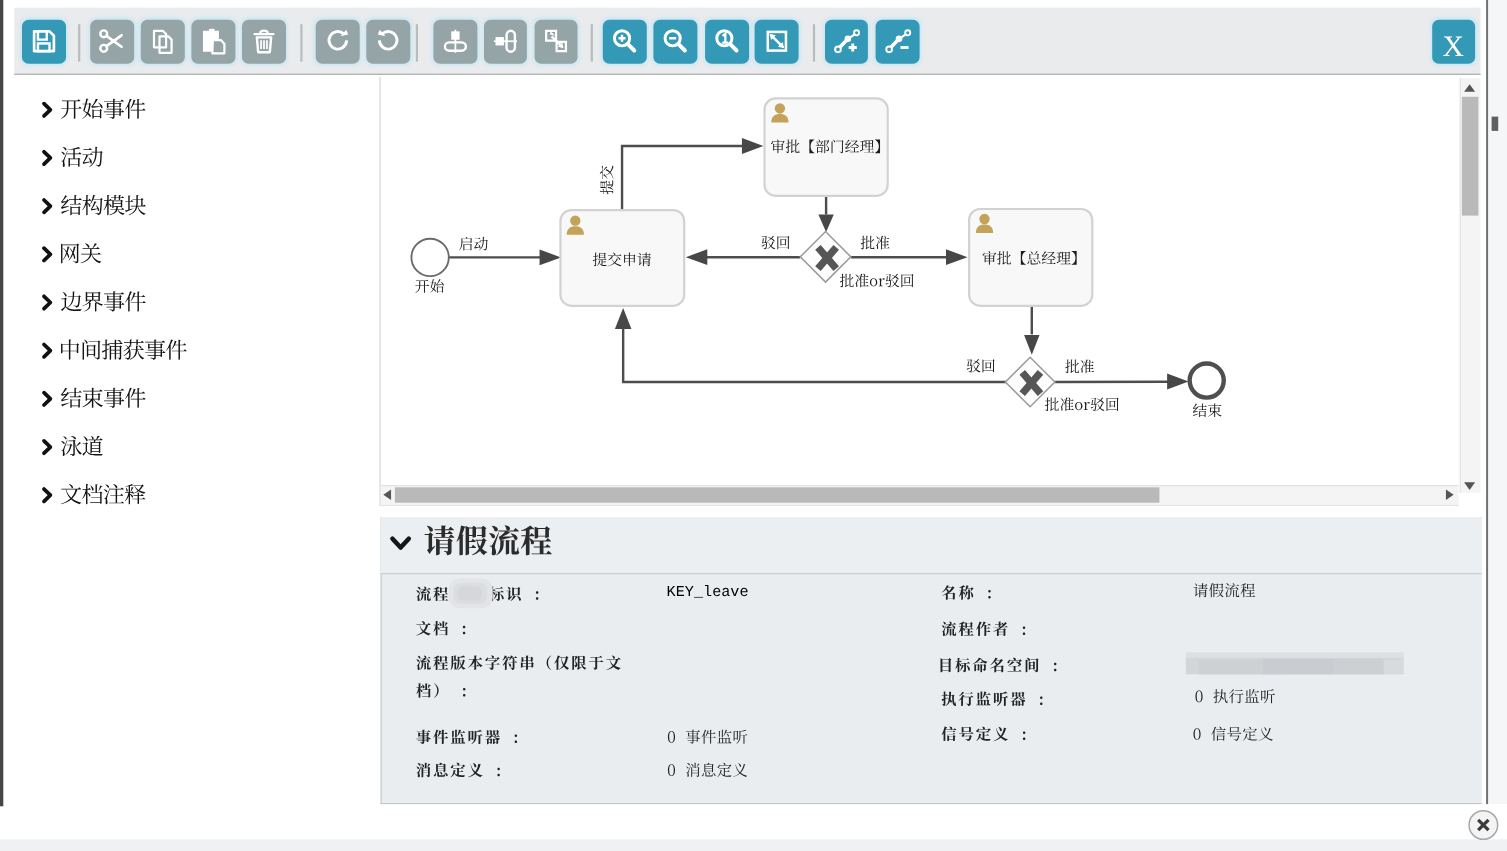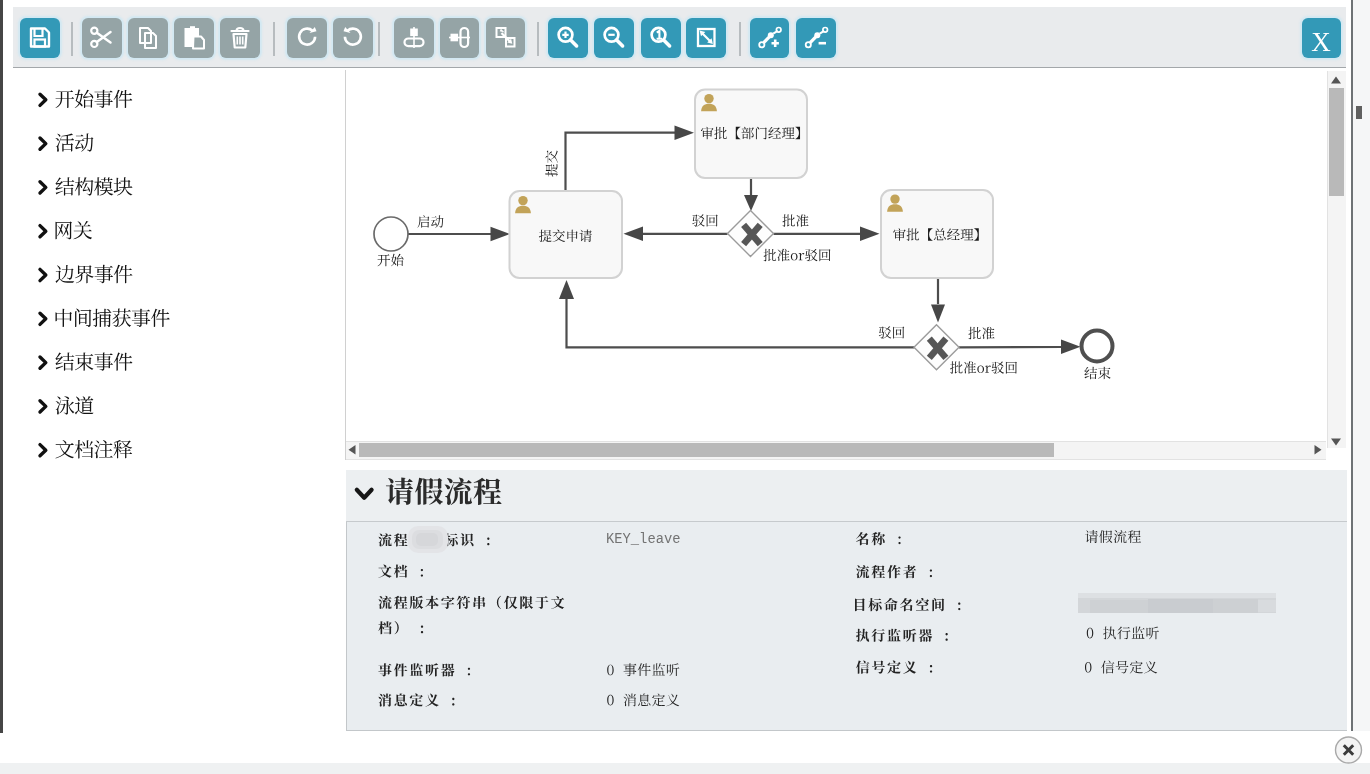--- a/index.html
+++ b/index.html
@@ -13,21 +13,21 @@
 #redge{left:1350.5px;top:0;width:2px;height:731px;background:#6e7275}
 #rstrip{left:1352.5px;top:0;width:17.5px;height:731px;background:#f5f6f7}
 #vtrack{left:1326.5px;top:70.5px;width:19px;height:377px;background:#f4f4f4;border-left:1px solid #e2e2e2}
 #vthumb{left:1329px;top:88px;width:14.5px;height:108px;background:#b9b9b9}
 #htrack{left:345.5px;top:440.5px;width:980.5px;height:19px;background:#f4f4f4;border-top:1px solid #e2e2e2;border-bottom:1px solid #e2e2e2}
 #hthumb{left:359px;top:442.5px;width:695px;height:14.5px;background:#b9b9b9}
 #vdiv{left:345px;top:70px;width:1px;height:390px;background:#d0d0d0}
 #panel{left:345.5px;top:470px;width:1001px;height:261px;background:#e9edf0;border:1px solid #c3c7ca;border-right:none}
 #phead{left:345.5px;top:470px;width:1001px;height:52px;border-bottom:1px solid #c6cacd;background:#eceff1}
 #bstrip{left:0;top:762.5px;width:1370px;height:11.5px;background:#eff1f2}
-#keyleave{left:606px;top:531.5px;font-family:"Liberation Mono",monospace;font-size:13.8px;color:#737373;letter-spacing:0px}
+#keyleave{left:606px;top:531.5px;font-family:"Liberation Mono",monospace;font-size:13.8px;color:#000000;letter-spacing:0px}
 </style></head><body>
 <div class="abs" id="toolbar"></div>
 <div class="btn teal" style="left:20px"></div>
 <div class="btn gray" style="left:82px"></div>
 <div class="btn gray" style="left:128px"></div>
 <div class="btn gray" style="left:174px"></div>
 <div class="btn gray" style="left:220px"></div>
 <div class="btn gray" style="left:287px"></div>
 <div class="btn gray" style="left:333px"></div>
 <div class="btn gray" style="left:394px"></div>

